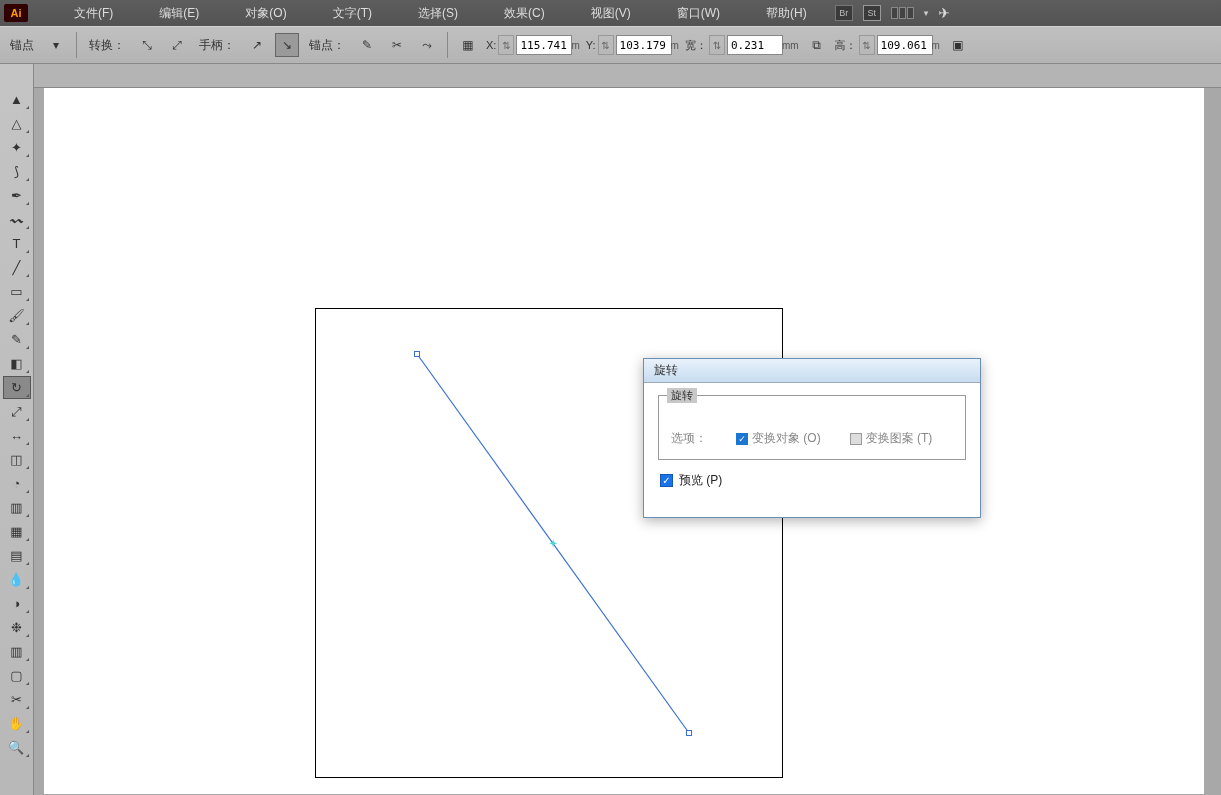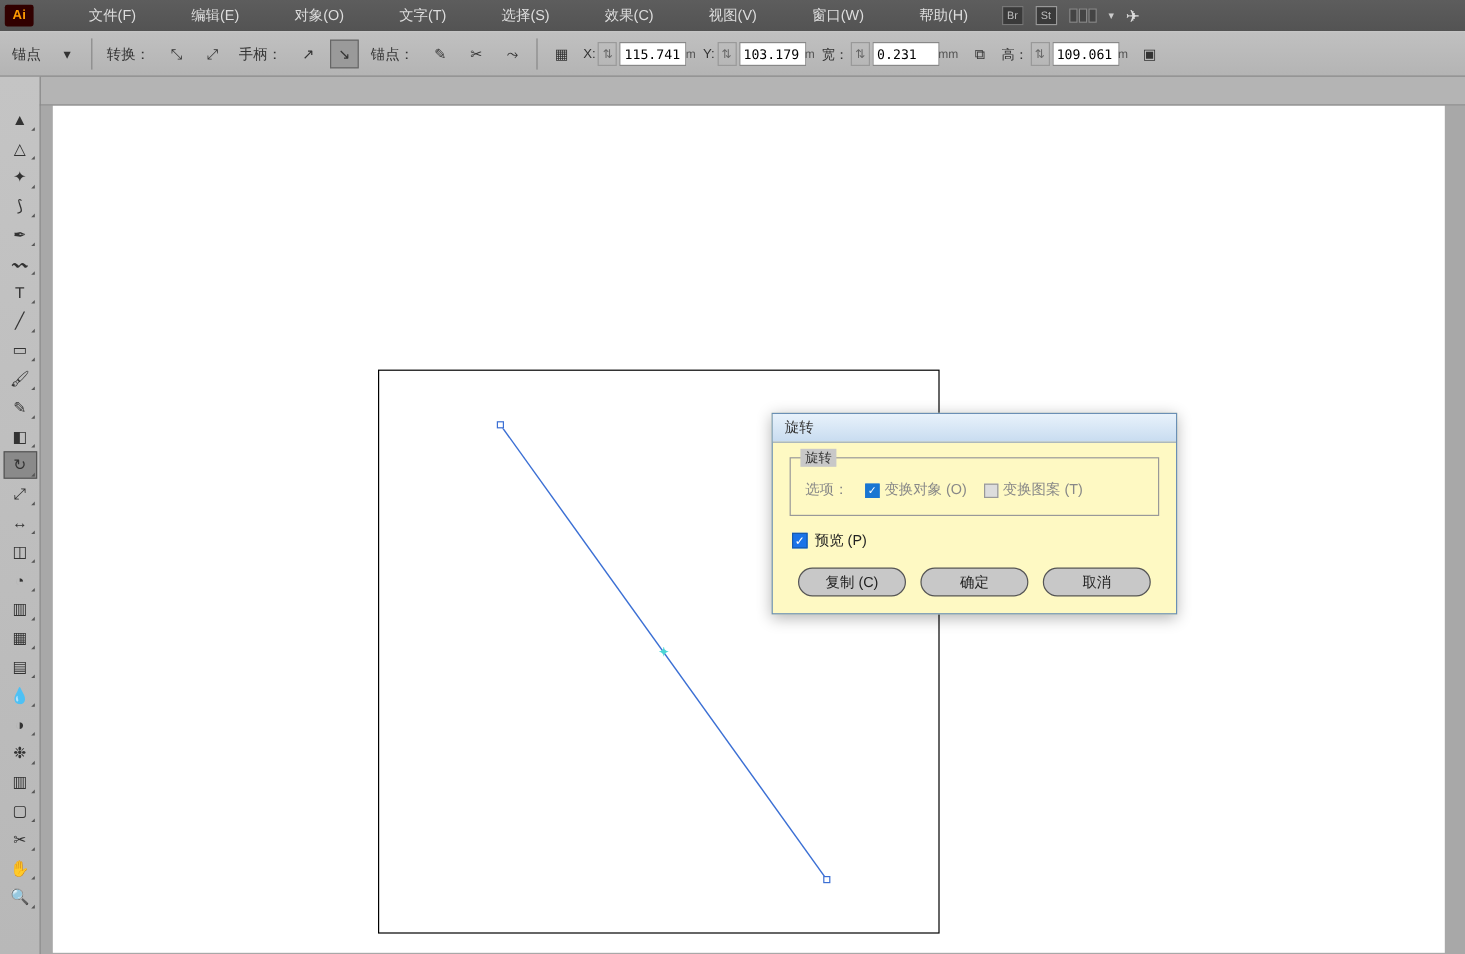--- a/index.html
+++ b/index.html
@@ -31,30 +31,30 @@
 .workarea { position:absolute; left:34px; top:88px; right:0; bottom:0; background:#a8a8a8; overflow:hidden;}
 .canvas-outer { position:absolute; left:10px; top:0; width:1160px; height:706px; background:#fff; }
 .artboard { position:absolute; left:271px; top:220px; width:468px; height:470px; border:1.5px solid #000; background:#fff;}
 .line { position:absolute; stroke:#3b6fd4; stroke-width:1.2; }
 .anchor { position:absolute; width:6px; height:6px; border:1px solid #3b6fd4; background:#fff;}
 .center-mark { position:absolute; color:#4bd6d6; font-size:10px; font-weight:bold;}
 .toolbar { position:absolute; left:0; top:64px; width:34px; bottom:0; background:linear-gradient(#c4c4c4,#b8b8b8); border-right:1px solid #888; display:flex; flex-direction:column; align-items:center; padding-top:24px; gap:1px;}
 .tool { width:28px; height:23px; display:flex; align-items:center; justify-content:center; color:#333; font-size:13px; border:1px solid transparent; position:relative;}
 .tool.sel { background:#8a8a8a; border-color:#555;}
 .tool .tri { position:absolute; right:1px; bottom:1px; width:0; height:0; border-left:3px solid transparent; border-bottom:3px solid #555;}
-.dialog { position:absolute; left:643px; top:344px; width:338px; background:#fef9c3; border:1px solid #6a8fb5; box-shadow:0 3px 12px rgba(0,0,0,.3);}
+.dialog { position:absolute; left:643px; top:358px; width:338px; background:#ffffff; border:1px solid #6a8fb5; box-shadow:0 3px 12px rgba(0,0,0,.3);}
 .dlg-title { height:24px; background:linear-gradient(#e8f2fb,#c8dcf0); border-bottom:1px solid #9ab; padding:0 10px; display:flex; align-items:center; color:#333; font-size:12px;}
 .dlg-body { padding:12px 14px 14px; }
 .fieldset { border:1px solid #999; padding:10px 12px 12px; position:relative;}
 .fieldset .legend { position:absolute; top:-8px; left:8px; background:#c8c8c8; padding:0 4px; font-size:11px; color:#333;}
 .row { display:flex; align-items:center; gap:6px; margin:6px 0;}
 .angle-dial { width:24px; height:24px; border:1.5px solid #333; border-radius:50%; position:relative;}
 .angle-dial .hand { position:absolute; left:50%; top:50%; width:10px; height:1.5px; background:#333; transform-origin:0 50%; transform:rotate(-36deg);}
 .dlg-input { width:54px; height:20px; border:1px solid #888; background:#fff; padding:0 4px; font-size:11px;}
-.opts { color:#888; font-size:11px; margin-top:8px; display:flex; gap:14px; align-items:center;}
+.opts { color:#888; font-size:11px; margin-top:24px; display:flex; gap:29px; align-items:center;}
 .check { display:inline-flex; align-items:center; gap:4px;}
 .checkbox { width:12px; height:12px; border:1px solid #999; background:#ddd; display:inline-flex; align-items:center; justify-content:center; font-size:9px; color:#888;}
 .checkbox.on { background:#1976d2; border-color:#1976d2; color:#fff;}
 .preview-row { margin:12px 0 14px 2px; display:flex; align-items:center; gap:6px; color:#222;}
 .pv-check { width:13px; height:13px; background:#1a73e8; display:inline-flex; align-items:center; justify-content:center; color:#fff; font-size:10px; border:1px solid #155ab0;}
 .dlg-btns { display:flex; gap:12px; justify-content:center;}
 .dlg-btn { width:90px; height:24px; border:1.5px solid #555; border-radius:12px; background:#c8c8c8; display:flex; align-items:center; justify-content:center; font-size:12px; color:#222;}
 </style>
 </head>
 <body>
@@ -190,19 +190,14 @@
         <span class="check">
           <span class="checkbox"></span>
           <span>变换图案 (T)</span>
         </span>
       </div>
     </div>
     <div class="preview-row">
       <span class="pv-check">✓</span>
       <span>预览 (P)</span>
     </div>
-    <div class="dlg-btns">
-      <div class="dlg-btn">复制 (C)</div>
-      <div class="dlg-btn">确定</div>
-      <div class="dlg-btn">取消</div>
-    </div>
   </div>
 </div>
 
 </body></html>

